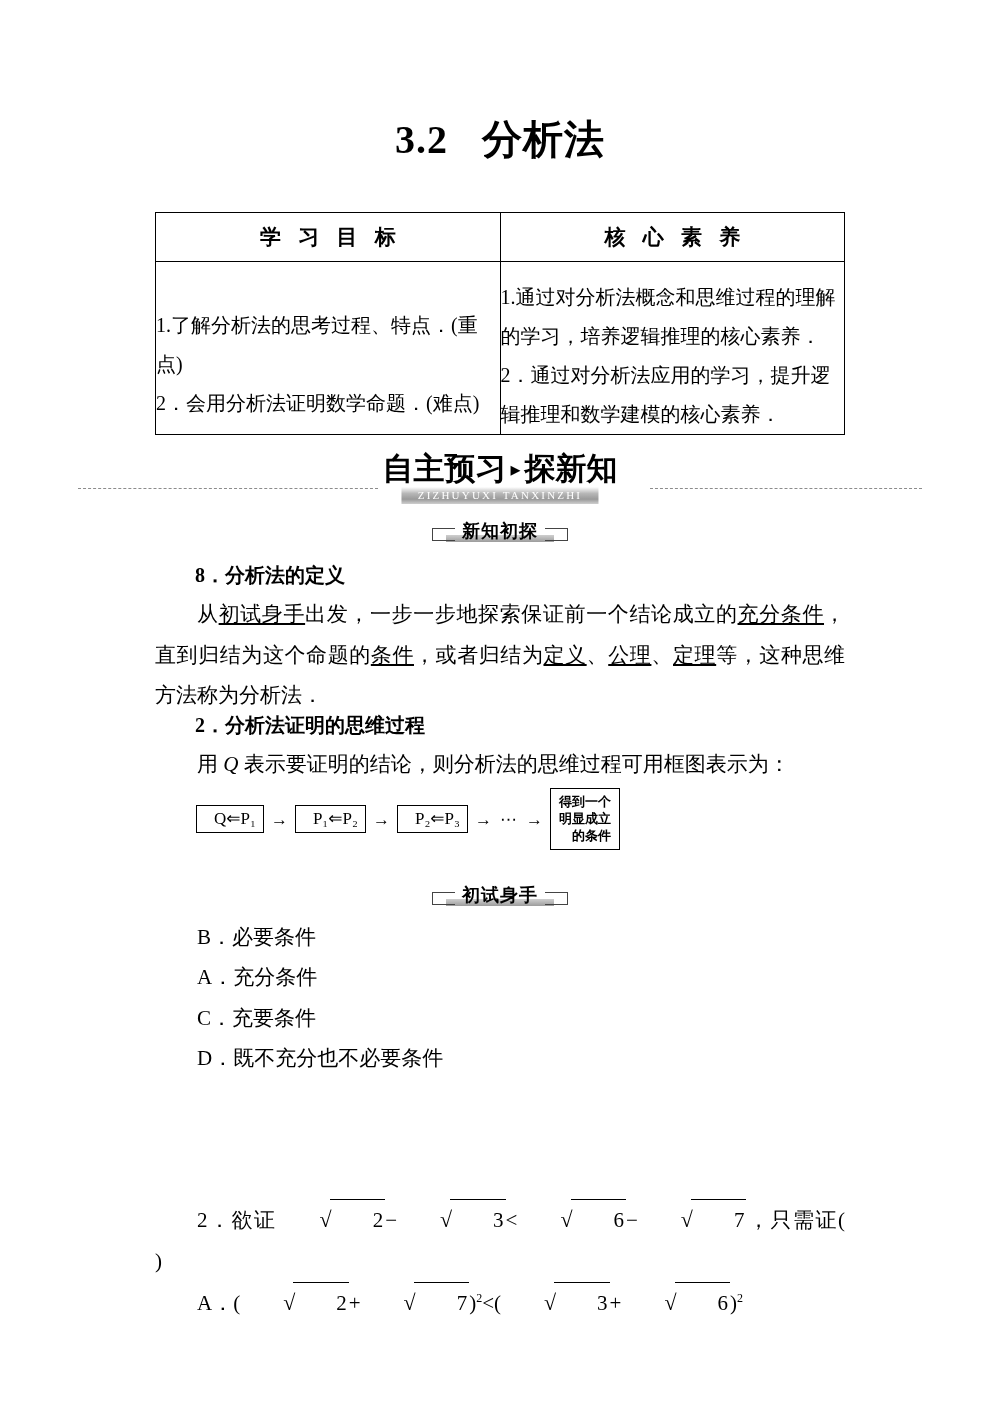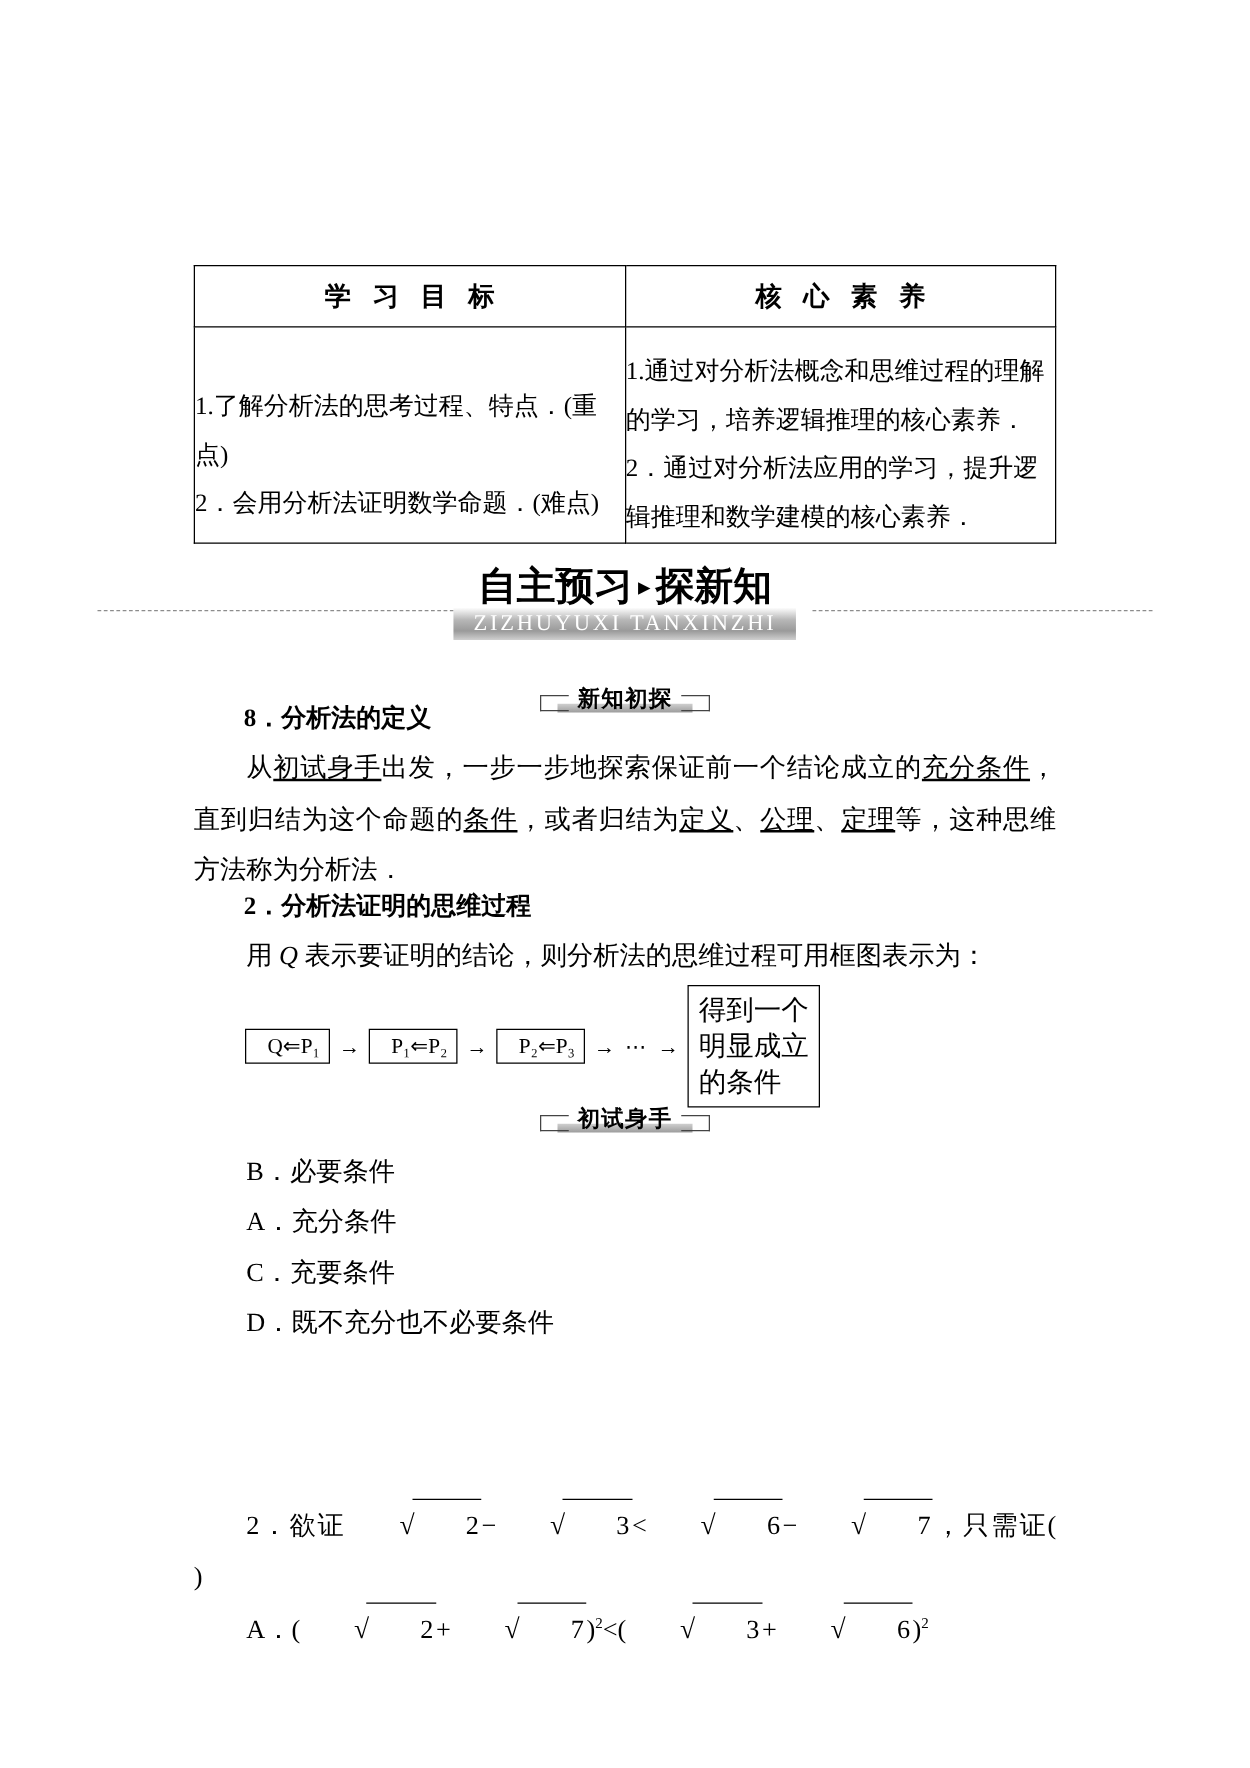--- a/index.html
+++ b/index.html
@@ -102,21 +102,21 @@
     white-space: nowrap;
   }
   .banner-title .sep {
     display: inline-block;
     font-size: 20px;
     transform: translateY(-3px);
     padding: 0 4px;
   }
   .banner-pinyin {
     margin-top: 1px;
-    font-size: 18px;
+    font-size: 11px;
     letter-spacing: 2.2px;
     color: #ffffff;
     background: linear-gradient(to bottom, #ffffff 0%, #b7b7b7 38%, #9a9a9a 72%, #cfcfcf 100%);
     padding: 2px 16px 3px 16px;
     display: inline-block;
     font-family: "Liberation Serif", serif;
   }
 
   
   .subbanner {
@@ -193,23 +193,24 @@
   }
   .farrow {
     padding: 0 7px;
     font-size: 17px;
     line-height: 1;
   }
   .fdots { font-size: 17px; letter-spacing: 1px; padding: 0 1px; }
   .fbox.tall {
     padding: 4px 8px 5px 8px;
     line-height: 1.32;
-    font-size: 22px;
-    text-align: left;
+    font-size: 13px;
+    text-align: right;
     font-family: "Liberation Sans", sans-serif;
+    font-weight: bold;
   }
   .fbox.tall div { white-space: nowrap; }
 
   
   .opt { margin: 0; }
   .answer-letter {
     color: #d8271c;
     font-weight: bold;
     font-size: 21px;
   }
@@ -226,20 +227,23 @@
     display: inline-block;
   }
   sup.sq { font-size: 12px; vertical-align: super; }
   .blank-paren { letter-spacing: 0; }
 </style>
 </head>
 <body>
 
 <div class="page">
 
+  <div class="title">
+    <span class="num">3.2</span><span class="gap"></span><span>分析法</span>
+  </div>
 
   <table class="obj-table">
     <colgroup>
         <col style="width:50%">
         <col style="width:50%">
       </colgroup>
     <tbody>
       <tr>
         <td class="obj-head">学 习 目 标</td>
         <td class="obj-head">核 心 素 养</td>
@@ -261,21 +265,21 @@
     <div class="banner-rule l"></div>
     <div class="banner-rule r"></div>
     <div class="banner-center">
       <div class="banner-title">
         <span>自主预习</span><span class="sep">▸</span><span>探新知</span>
       </div>
       <div class="banner-pinyin">ZIZHUYUXI TANXINZHI</div>
     </div>
   </div>
 
-  <div class="subbanner" style="top:547px;">
+  <div class="subbanner" style="top:519px;">
     <span class="subbanner-inner">
       <span class="brk left"></span>
       <span class="subbanner-bar"></span>
       <span class="subbanner-text">新知初探</span>
       <span class="brk right"></span>
     </span>
   </div>
 
   <div class="body-text" style="top:556px;">
     <div class="heading indent">8．分析法的定义</div>

